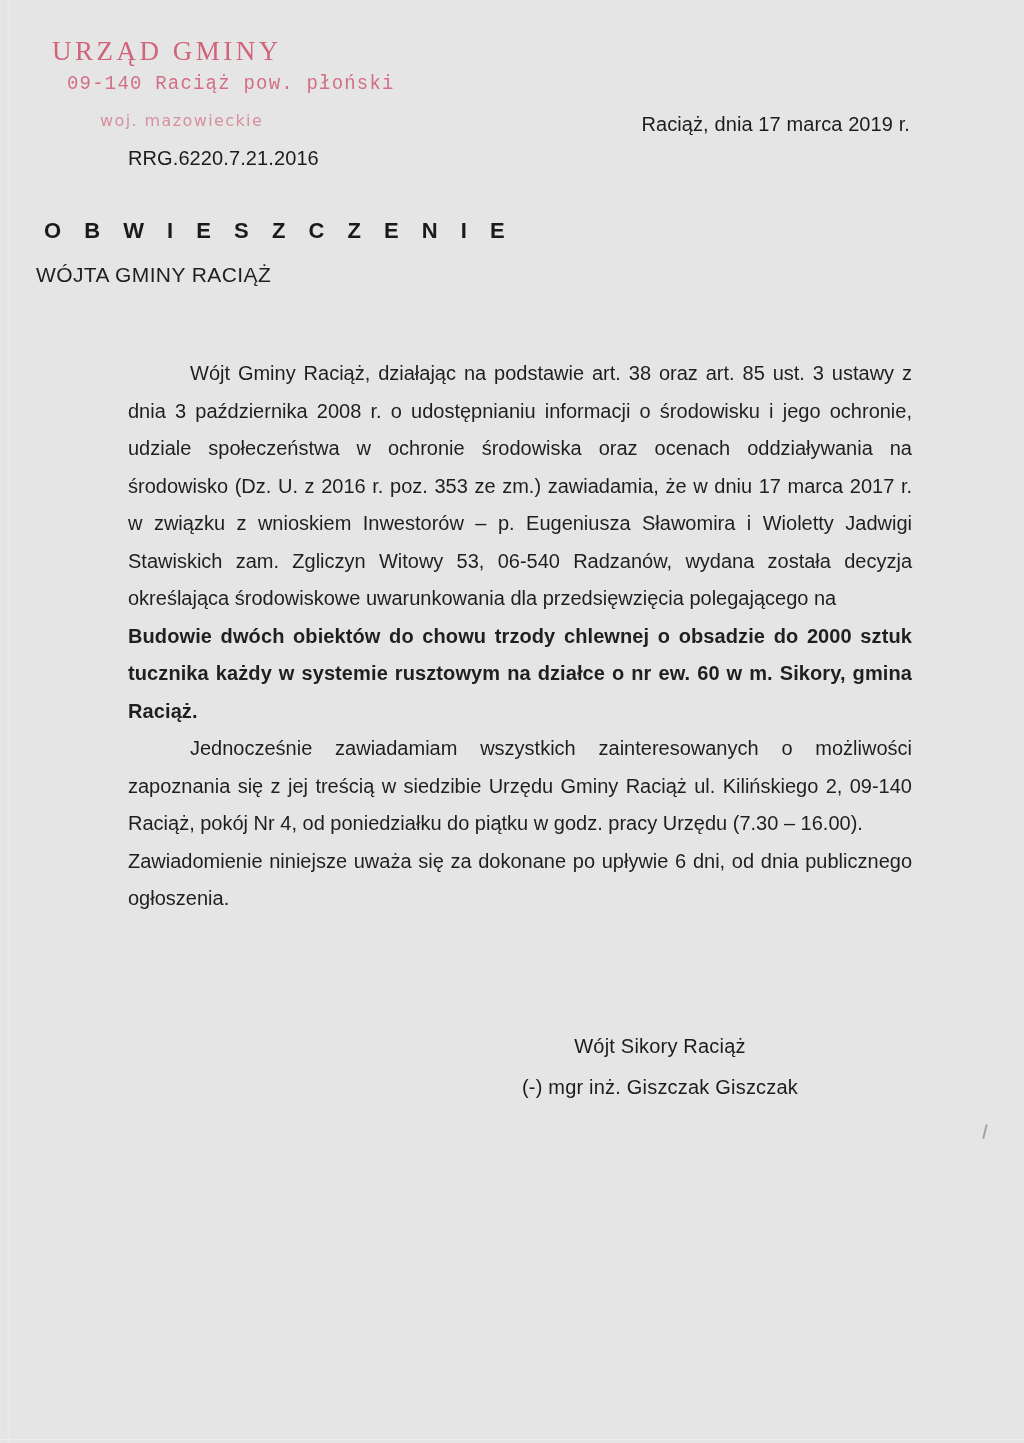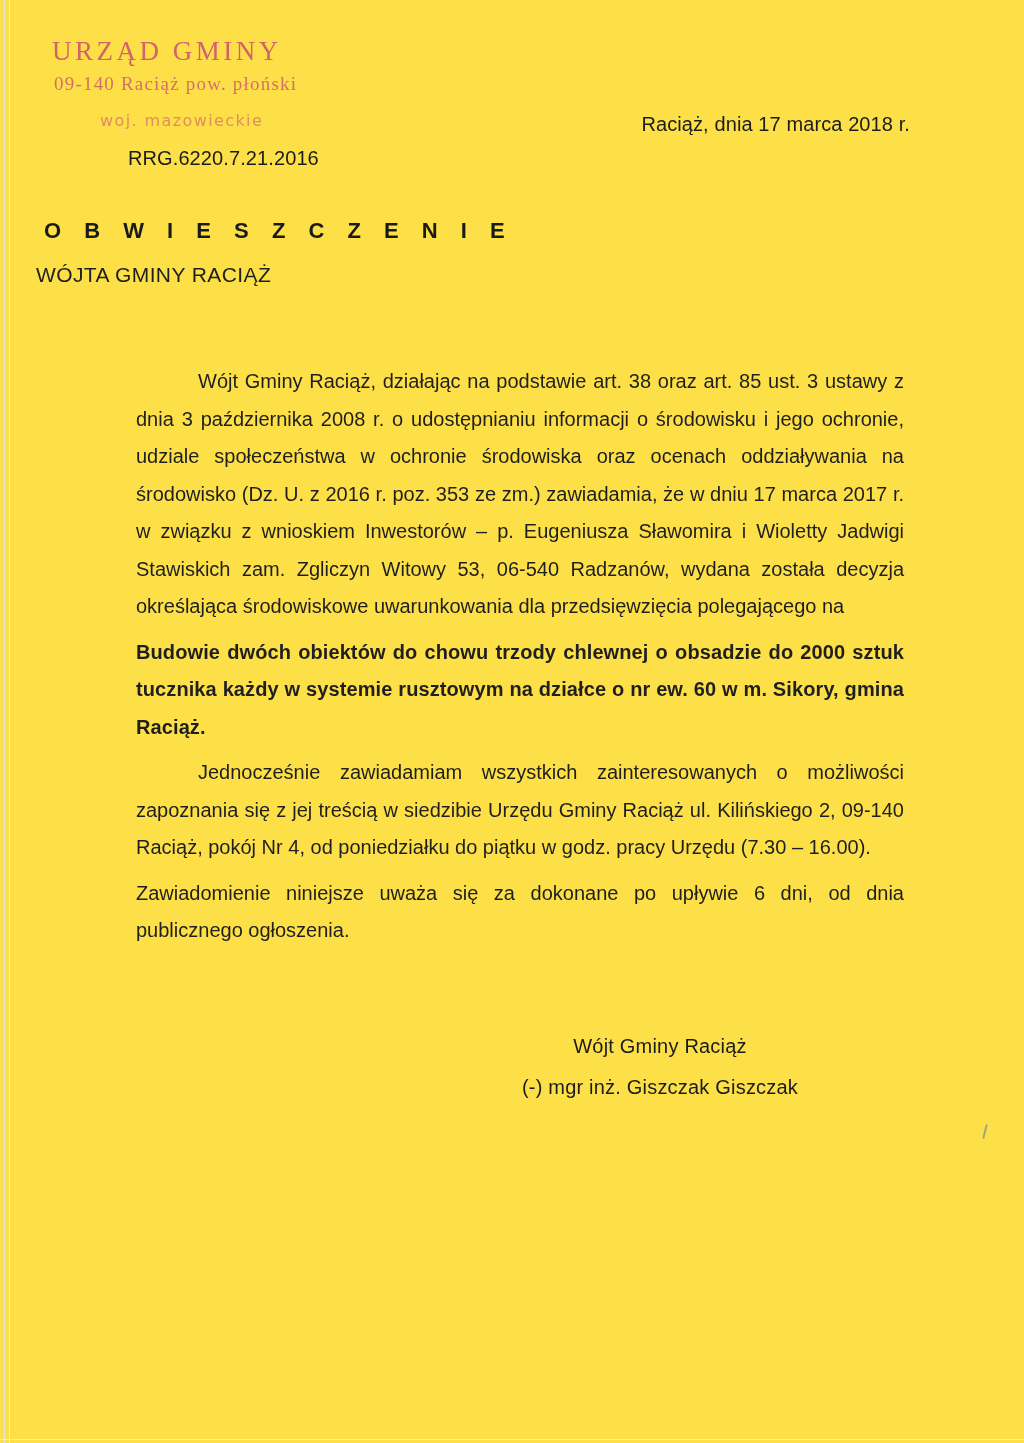--- a/index.html
+++ b/index.html
@@ -10,21 +10,21 @@
   }
   body {
     font-family: "Liberation Sans", sans-serif;
     color: #1c1c1c;
   }
   .page {
     position: relative;
     width: 1024px;
     height: 1443px;
     margin: 0 auto;
-    background: #fde047;
+    background: #e5e5e5;
     overflow: hidden;
   }
   
   .scan-edge-left {
     position: absolute;
     left: 4px;
     top: 0;
     width: 1px;
     height: 1443px;
     background: #e2e2e2;
@@ -57,25 +57,25 @@
   }
   .stamp-line1 {
     font-family: "Liberation Serif", serif;
     font-size: 27px;
     letter-spacing: 3.5px;
     line-height: 1.0;
     white-space: nowrap;
     opacity: .9;
   }
   .stamp-line2 {
-    font-family: Liberation Serif, serif;
+    font-family: Liberation Mono, monospace;
     font-size: 19px;
     letter-spacing: 1.2px;
     margin-top: 8px;
-    margin-left: 2px;
+    margin-left: 15px;
     white-space: nowrap;
     opacity: .82;
     transform: scaleY(1.03);
   }
   .stamp-line3 {
     font-family: "DejaVu Sans", sans-serif;
     font-size: 16px;
     letter-spacing: 1.4px;
     margin-top: 16px;
     margin-left: 48px;
@@ -130,21 +130,21 @@
     position: absolute;
     left: 128px;
     top: 355px;
     width: 784px;
   }
   .para {
     font-size: 20px;
     line-height: 37.5px;
     text-align: justify;
     text-justify: inter-word;
-    margin: 8px;
+    margin: 0;
     color: #1f1f1f;
   }
   .para.indent { text-indent: 62px; }
   .para.bold {
     font-weight: 700;
     letter-spacing: .1px;
   }
   .para + .para { margin-top: 0; }
 
   
@@ -197,37 +197,37 @@
   <div class="scan-edge-left"></div>
   <div class="scan-edge-left2"></div>
   <div class="scan-edge-bottom"></div>
 
   <div class="stamp">
     <div class="stamp-line1">URZĄD GMINY</div>
     <div class="stamp-line2">09-140 Raciąż pow. płoński</div>
     <div class="stamp-line3">woj. mazowieckie</div>
   </div>
 
-  <div class="doc-date">Raciąż, dnia 17 marca 2018 r.</div>
+  <div class="doc-date">Raciąż, dnia 17 marca 2019 r.</div>
 
   <div class="ref-number">RRG.6220.7.21.2016</div>
 
   <div class="title-block">
     <div class="title-main">O B W I E S Z C Z E N I E</div>
     <div class="title-sub">WÓJTA GMINY RACIĄŻ</div>
   </div>
 
   <div class="body-block">
     <p class="para indent">Wójt Gminy Raciąż, działając na podstawie art. 38 oraz art. 85 ust. 3 ustawy z dnia 3 października 2008 r. o udostępnianiu informacji o środowisku i jego ochronie, udziale społeczeństwa w ochronie środowiska oraz ocenach oddziaływania na środowisko (Dz. U. z 2016 r. poz. 353 ze zm.) zawiadamia, że w dniu 17 marca 2017 r. w związku  z wnioskiem Inwestorów – p. Eugeniusza Sławomira i Wioletty Jadwigi Stawiskich zam. Zgliczyn Witowy 53, 06-540 Radzanów, wydana została decyzja określająca środowiskowe uwarunkowania dla przedsięwzięcia polegającego na</p>
     <p class="para bold">Budowie dwóch obiektów do chowu trzody chlewnej o obsadzie do 2000 sztuk tucznika każdy w systemie rusztowym na działce o nr ew. 60 w m. Sikory, gmina Raciąż.</p>
     <p class="para indent">Jednocześnie zawiadamiam wszystkich zainteresowanych o możliwości zapoznania się z jej treścią w siedzibie Urzędu Gminy Raciąż ul. Kilińskiego 2, 09-140 Raciąż, pokój Nr 4, od poniedziałku do piątku w godz. pracy Urzędu (7.30 – 16.00).</p>
     <p class="para">Zawiadomienie niniejsze uważa się za dokonane po upływie 6 dni, od dnia publicznego ogłoszenia.</p>
   </div>
 
   <div class="signature">
-    <div class="sig-title">Wójt Gminy Raciąż</div>
+    <div class="sig-title">Wójt Sikory Raciąż</div>
     <div class="sig-name">(-) mgr inż. Giszczak Giszczak</div>
   </div>
 
   <div class="pen-mark-1"></div>
   <div class="pen-mark-2"></div>
 
 </div>
 
 </body></html>

